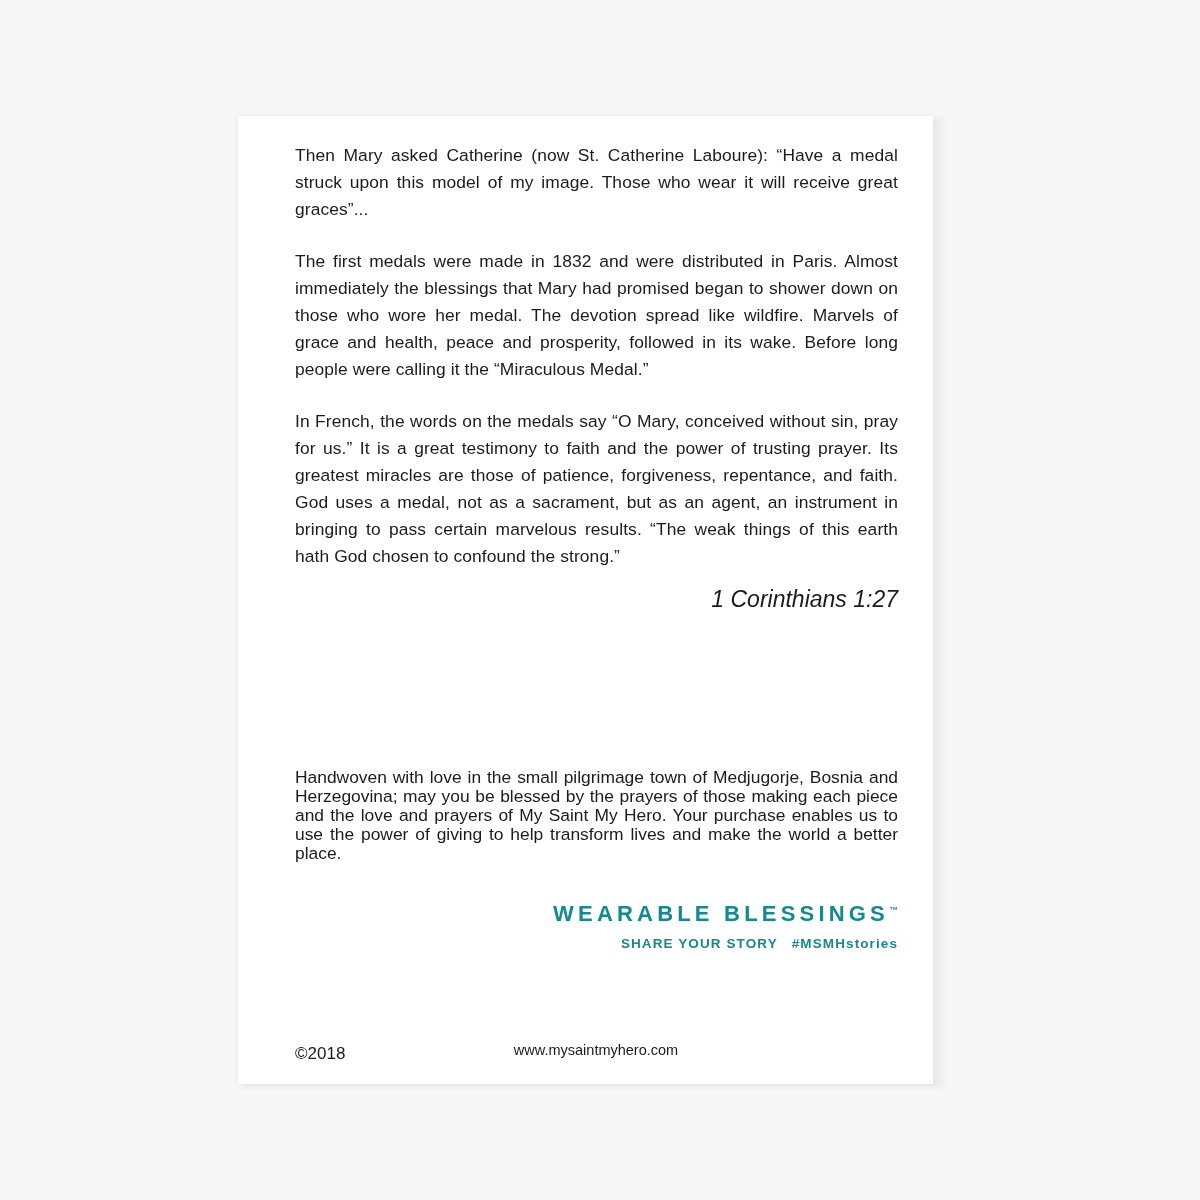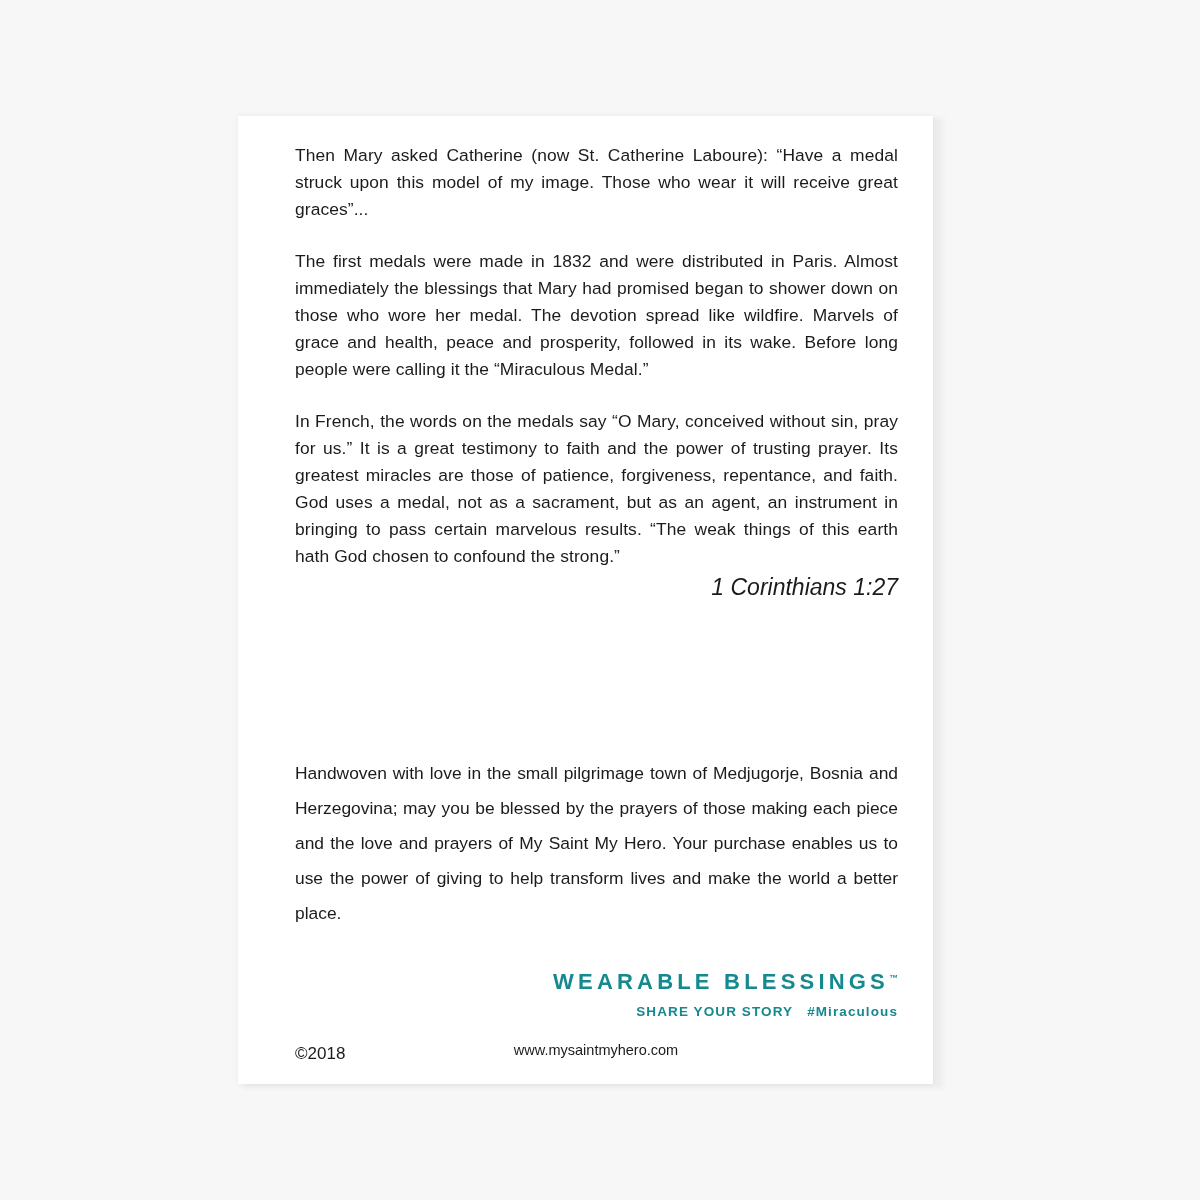--- a/index.html
+++ b/index.html
@@ -46,36 +46,36 @@
   p.body {
     margin: 0 0 25px 0;
     font-size: 17.4px;
     line-height: 27px;
     color: #1b1b1b;
     text-align: justify;
     text-justify: inter-word;
     letter-spacing: 0.1px;
   }
   p.body.last-of-block {
-    margin-bottom: 4px;
+    margin-bottom: 16px;
   }
   .citation {
     margin: 2px 0 0 0;
     font-size: 23px;
     font-style: italic;
     color: #1b1b1b;
     text-align: right;
   }
   .spacer {
     height: 155px;
   }
   .handwoven {
     margin: 0;
     font-size: 17.4px;
-    line-height: 35px;
+    line-height: 19px;
     color: #1b1b1b;
     text-align: justify;
     text-justify: inter-word;
   }
   .brand-block {
     margin-top: 38px;
     text-align: right;
   }
   .brand-title {
     font-size: 22px;
@@ -143,21 +143,21 @@
       <p class="body last-of-block">In French, the words on the medals say “O Mary, conceived without sin, pray for us.” It is a great testimony to faith and the power of trusting prayer. Its greatest miracles are those of patience, forgiveness, repentance, and faith. God uses a medal, not as a sacrament, but as an agent, an instrument in bringing to pass certain marvelous results. “The weak things of this earth hath God chosen to confound the strong.”</p>
 
       <p class="citation">1 Corinthians 1:27</p>
 
       <div class="spacer"></div>
 
       <p class="handwoven">Handwoven with love in the small pilgrimage town of Medjugorje, Bosnia and Herzegovina; may you be blessed by the prayers of those making each piece and the love and prayers of My Saint My Hero. Your purchase enables us to use the power of giving to help transform lives and make the world a better place.</p>
 
       <div class="brand-block">
         <div class="brand-title"><span>WEARABLE BLESSINGS</span><span class="brand-tm">™</span></div>
-        <div class="brand-sub"><span>SHARE YOUR STORY</span><span class="hash">#Miraculous</span></div>
+        <div class="brand-sub"><span>SHARE YOUR STORY</span><span class="hash">#MSMHstories</span></div>
       </div>
 
     </div>
 
     <div class="footer">
       <div class="copyright">©2018</div>
       <div class="website">www.mysaintmyhero.com</div>
     </div>
 
   </div>

